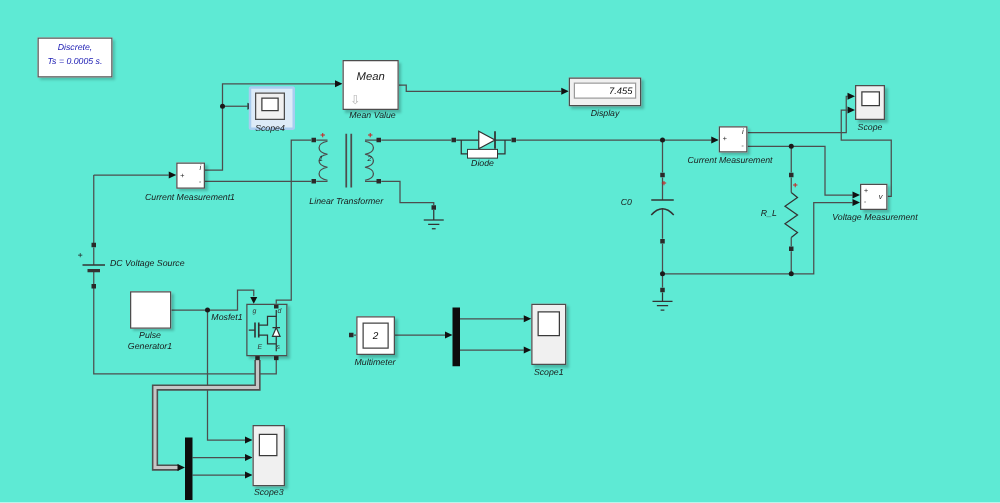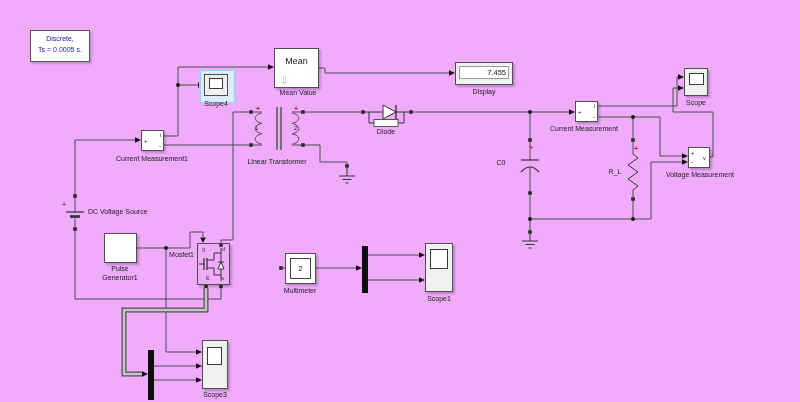--- a/index.html
+++ b/index.html
@@ -1,17 +1,17 @@
 <!DOCTYPE html>
 <html><head>
 <meta charset="utf-8">
 <style>
   html,body{margin:0;padding:0;background:#fff;}
-  #canvas{position:relative;width:800px;height:402px;background:#f0abfc;overflow:hidden;
-          font-family:"Liberation Sans","DejaVu Sans",sans-serif;}
+  #canvas{position:relative;width:800px;height:402px;background:#5eead4;overflow:hidden;
+          font-family:"Liberation Sans","DejaVu Sans",sans-serif;font-style:italic;}
   #wires{position:absolute;left:0;top:0;}
   .blk{position:absolute;background:#ffffff;border:1px solid #4d4d4d;box-sizing:border-box;
        box-shadow:2px 2px 2px rgba(0,0,0,0.22);}
   .scopebody{background:#f0f0f0;}
   .screen{position:absolute;background:#ffffff;border:1px solid #3a3a3a;box-sizing:border-box;}
   .lbl{position:absolute;font-size:7px;color:#1a1a1a;white-space:nowrap;transform:translateX(-50%);}
   .lbl-right{position:absolute;font-size:7px;color:#1a1a1a;white-space:nowrap;transform:translateX(-100%);}
   .lbl-left{position:absolute;font-size:7px;color:#1a1a1a;white-space:nowrap;}
   .sm{position:absolute;font-size:6px;color:#222;line-height:1;}
   .tiny{position:absolute;font-size:5.5px;color:#333;line-height:1;}

